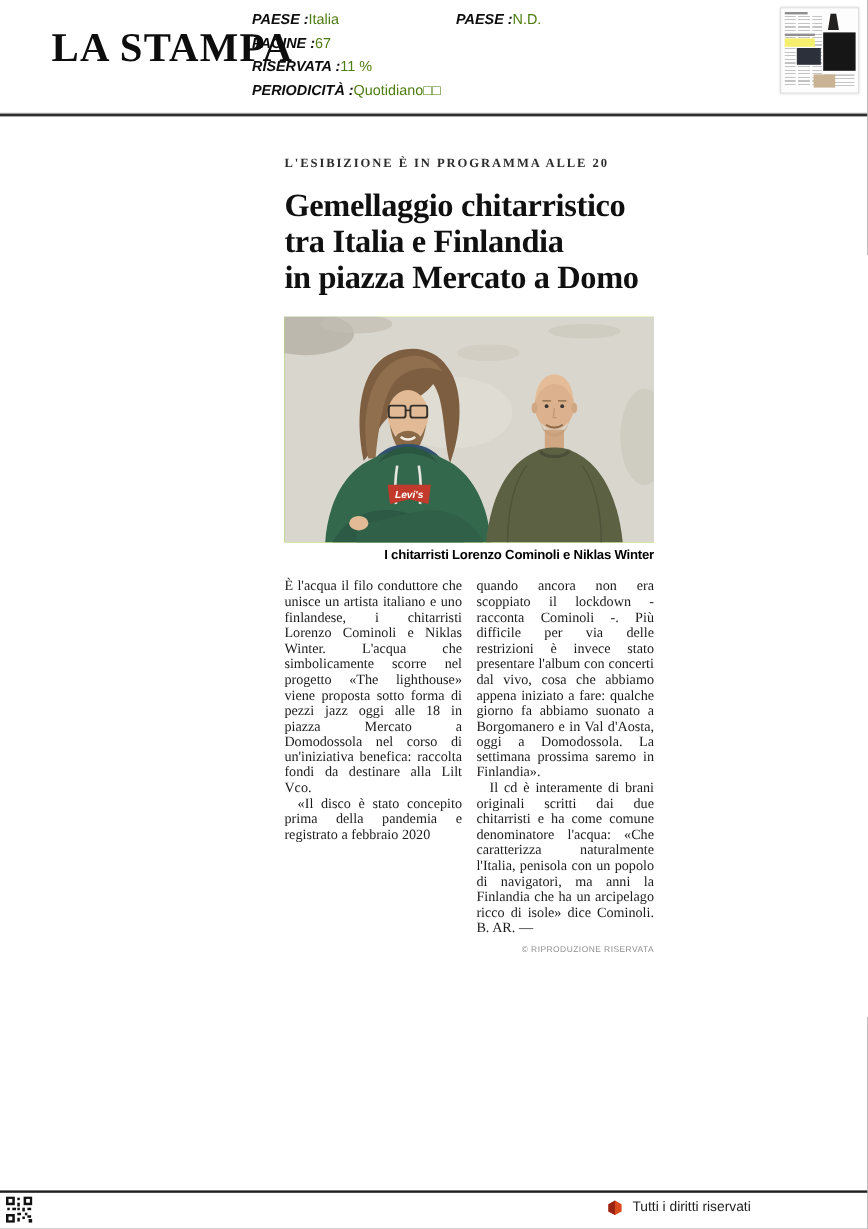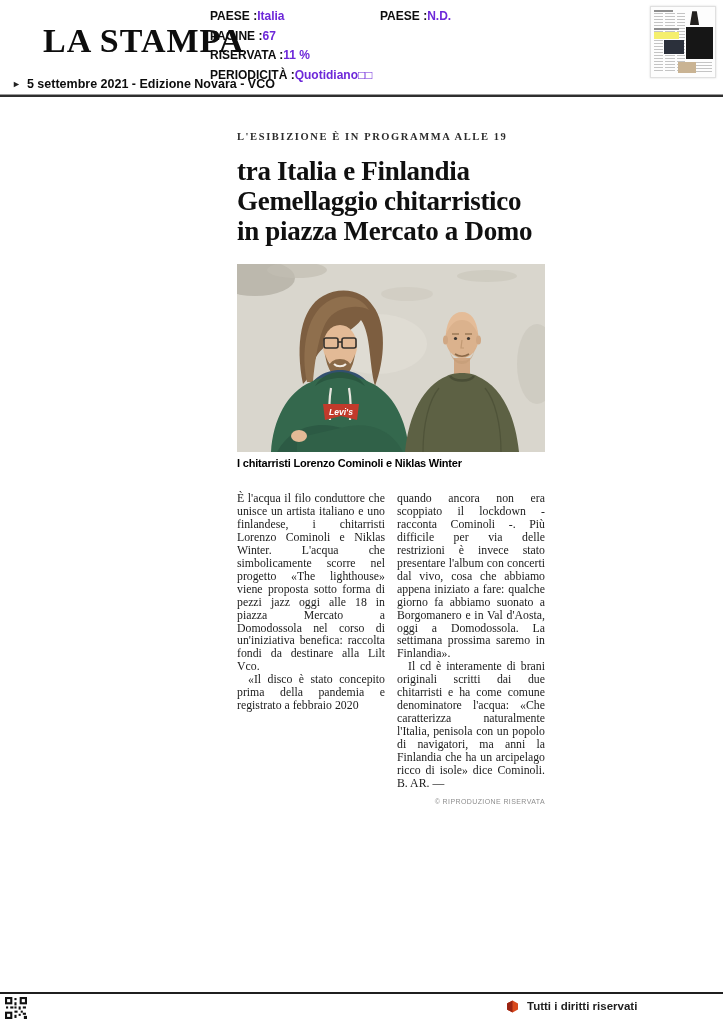--- a/index.html
+++ b/index.html
@@ -11,22 +11,22 @@
   }
 
   
   .logo {
     position:absolute; left:43px; top:22px;
     font-family:"Liberation Serif", serif; font-weight:700;
     font-size:34px; letter-spacing:1px; color:#0d0d0d; white-space:nowrap;
   }
   .meta-block { position:absolute; left:210px; top:9px; font-size:12px; }
   .meta-row { margin-bottom:5.5px; white-space:nowrap; }
-  .meta-label { font-weight:700; color:#0d0d0d; }
-  .meta-value { font-weight:700; color:#6d28d9; }
+  .meta-label { font-weight:700; color:#0d0d0d;font-style:italic; }
+  .meta-value { font-weight:400; color:#4d7c0f; }
   .author-block { position:absolute; left:380px; top:9px; font-size:12px; white-space:nowrap; }
   .dateline { position:absolute; left:12px; top:77px; font-size:12.5px; font-weight:700; color:#0d0d0d; }
   .dateline .arrow { font-size:9px; position:relative; top:-1px; margin-right:6px; color:#222; }
   .top-rule { position:absolute; left:0; top:94px; width:723px; height:3px;
     background:linear-gradient(#9a9a9a 0 1px, #2e2e2e 1px 3px); }
 
   
   .thumb { position:absolute; left:650px; top:6px; width:66px; height:72px;
     background:#fdfdfd; border:1px solid #e0e0e0; box-shadow:0 0 2px rgba(0,0,0,.15); }
   .thumb .txtcol { position:absolute; background:repeating-linear-gradient(#c4c4c4 0 1px, transparent 1px 3px); }
@@ -46,36 +46,36 @@
   }
   .headline {
     font-family:"Liberation Serif", serif; font-weight:700;
     font-size:27px; line-height:30px; letter-spacing:-0.3px; color:#101010;
   }
   .headline span { display:block; }
 
   .photo-wrap { margin-top:18px; width:308px; height:188px; background:#84cc16; }
   .photo-wrap svg { display:block; }
   .caption { margin-top:5px; font-size:11px; font-weight:700; color:#000;
-    letter-spacing:-0.2px; }
-
-  .cols { display:flex; gap:12px; margin-top:23px; }
+    letter-spacing:-0.2px;text-align:right; }
+
+  .cols { display:flex; gap:12px; margin-top:13px; }
   .col { width:148px;
     font-family:"Liberation Serif", serif; font-size:11.8px; line-height:12.95px;
     text-align:justify; color:#1b1b1b; }
   .col p { margin:0; }
   .col p.indent { text-indent:11px; }
   .copyright { margin-top:6px; text-align:right; font-size:7px; color:#8e8e8e;
     letter-spacing:0.4px; font-family:"Liberation Sans", sans-serif; }
 
   
   .footer-rule { position:absolute; left:0; top:992px; width:723px; height:2px; background:#1f1f1f; }
   .qr { position:absolute; left:5px; top:997px; width:22px; height:22px; }
   .rights-icon { position:absolute; left:506px; top:1000px; width:13px; height:13px; }
-  .rights-text { position:absolute; left:527px; top:1000px; font-size:11.5px; font-weight:700; color:#1e1e1e; }
+  .rights-text { position:absolute; left:527px; top:1000px; font-size:11.5px; font-weight:400; color:#1e1e1e; }
 </style>
 </head>
 <body>
 
 <div class="page">
 
   <div class="logo">LA STAMPA</div>
 
   <div class="meta-block">
     <div class="meta-row">
@@ -103,32 +103,29 @@
     <div class="txtcol" style="left:56%;top:78%;width:40%;height:16%;"></div>
     <div class="bar" style="left:4%;top:4%;width:30%;height:2px;"></div>
     <div class="bar" style="left:4%;top:30%;width:40%;height:2px;"></div>
     <div class="t-photo-small"></div>
     <div class="t-black"></div>
     <div class="t-yellow"></div>
     <div class="t-darkphoto"></div>
     <div class="t-tan"></div>
   </div>
 
-  <div class="dateline">
-    <span class="arrow">►</span><span>5 settembre 2021 - Edizione Novara - VCO</span>
-  </div>
 
   <div class="top-rule"></div>
 
   <div class="article">
-    <div class="kicker">L'ESIBIZIONE È IN PROGRAMMA ALLE 19</div>
+    <div class="kicker">L'ESIBIZIONE È IN PROGRAMMA ALLE 20</div>
 
     <h1 class="headline">
+      <span>Gemellaggio chitarristico</span>
       <span>tra Italia e Finlandia</span>
-      <span>Gemellaggio chitarristico</span>
       <span>in piazza Mercato a Domo</span>
     </h1>
 
     <div class="photo-wrap">
       <svg width="308" height="188" viewBox="0 0 308 188" xmlns="http://www.w3.org/2000/svg">
 
         <rect x="0" y="0" width="308" height="188" fill="#d9d6cd"></rect>
         <ellipse cx="18" cy="14" rx="40" ry="18" fill="#b4b0a5" opacity="0.8"></ellipse>
         <ellipse cx="60" cy="6" rx="30" ry="8" fill="#c2beb2" opacity="0.7"></ellipse>
         <ellipse cx="170" cy="30" rx="26" ry="7" fill="#cfccc2" opacity="0.8"></ellipse>

